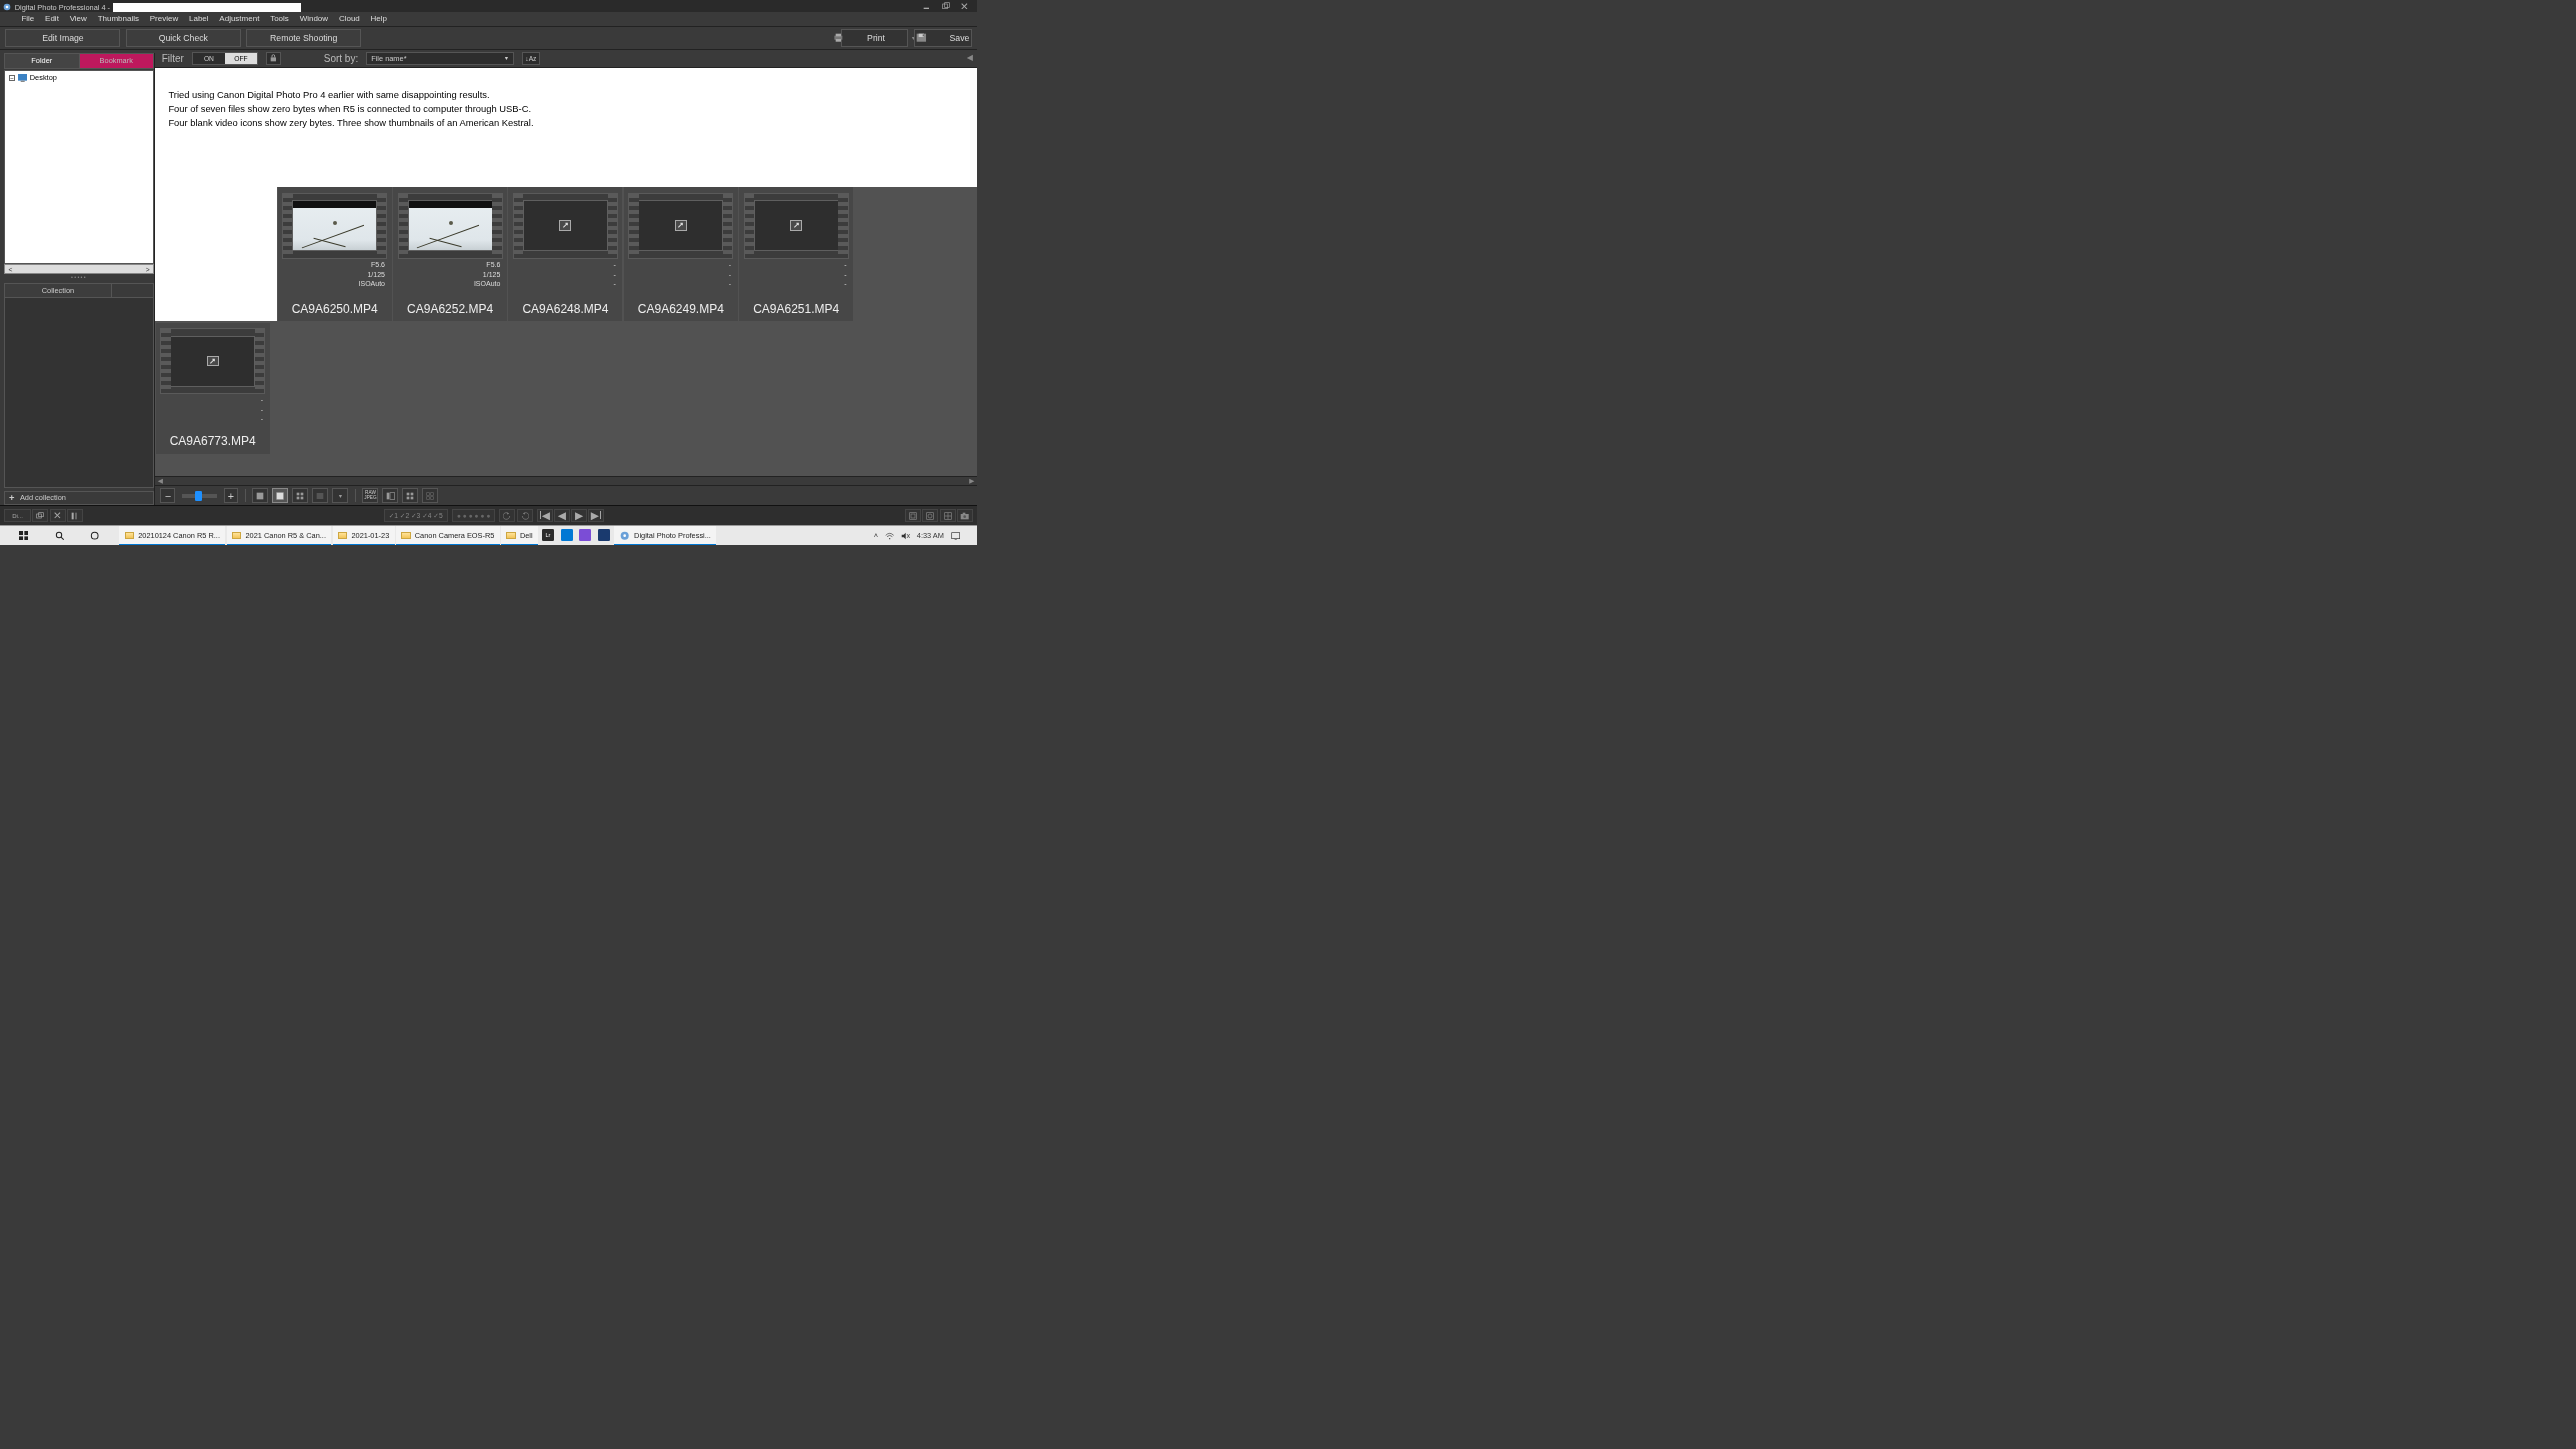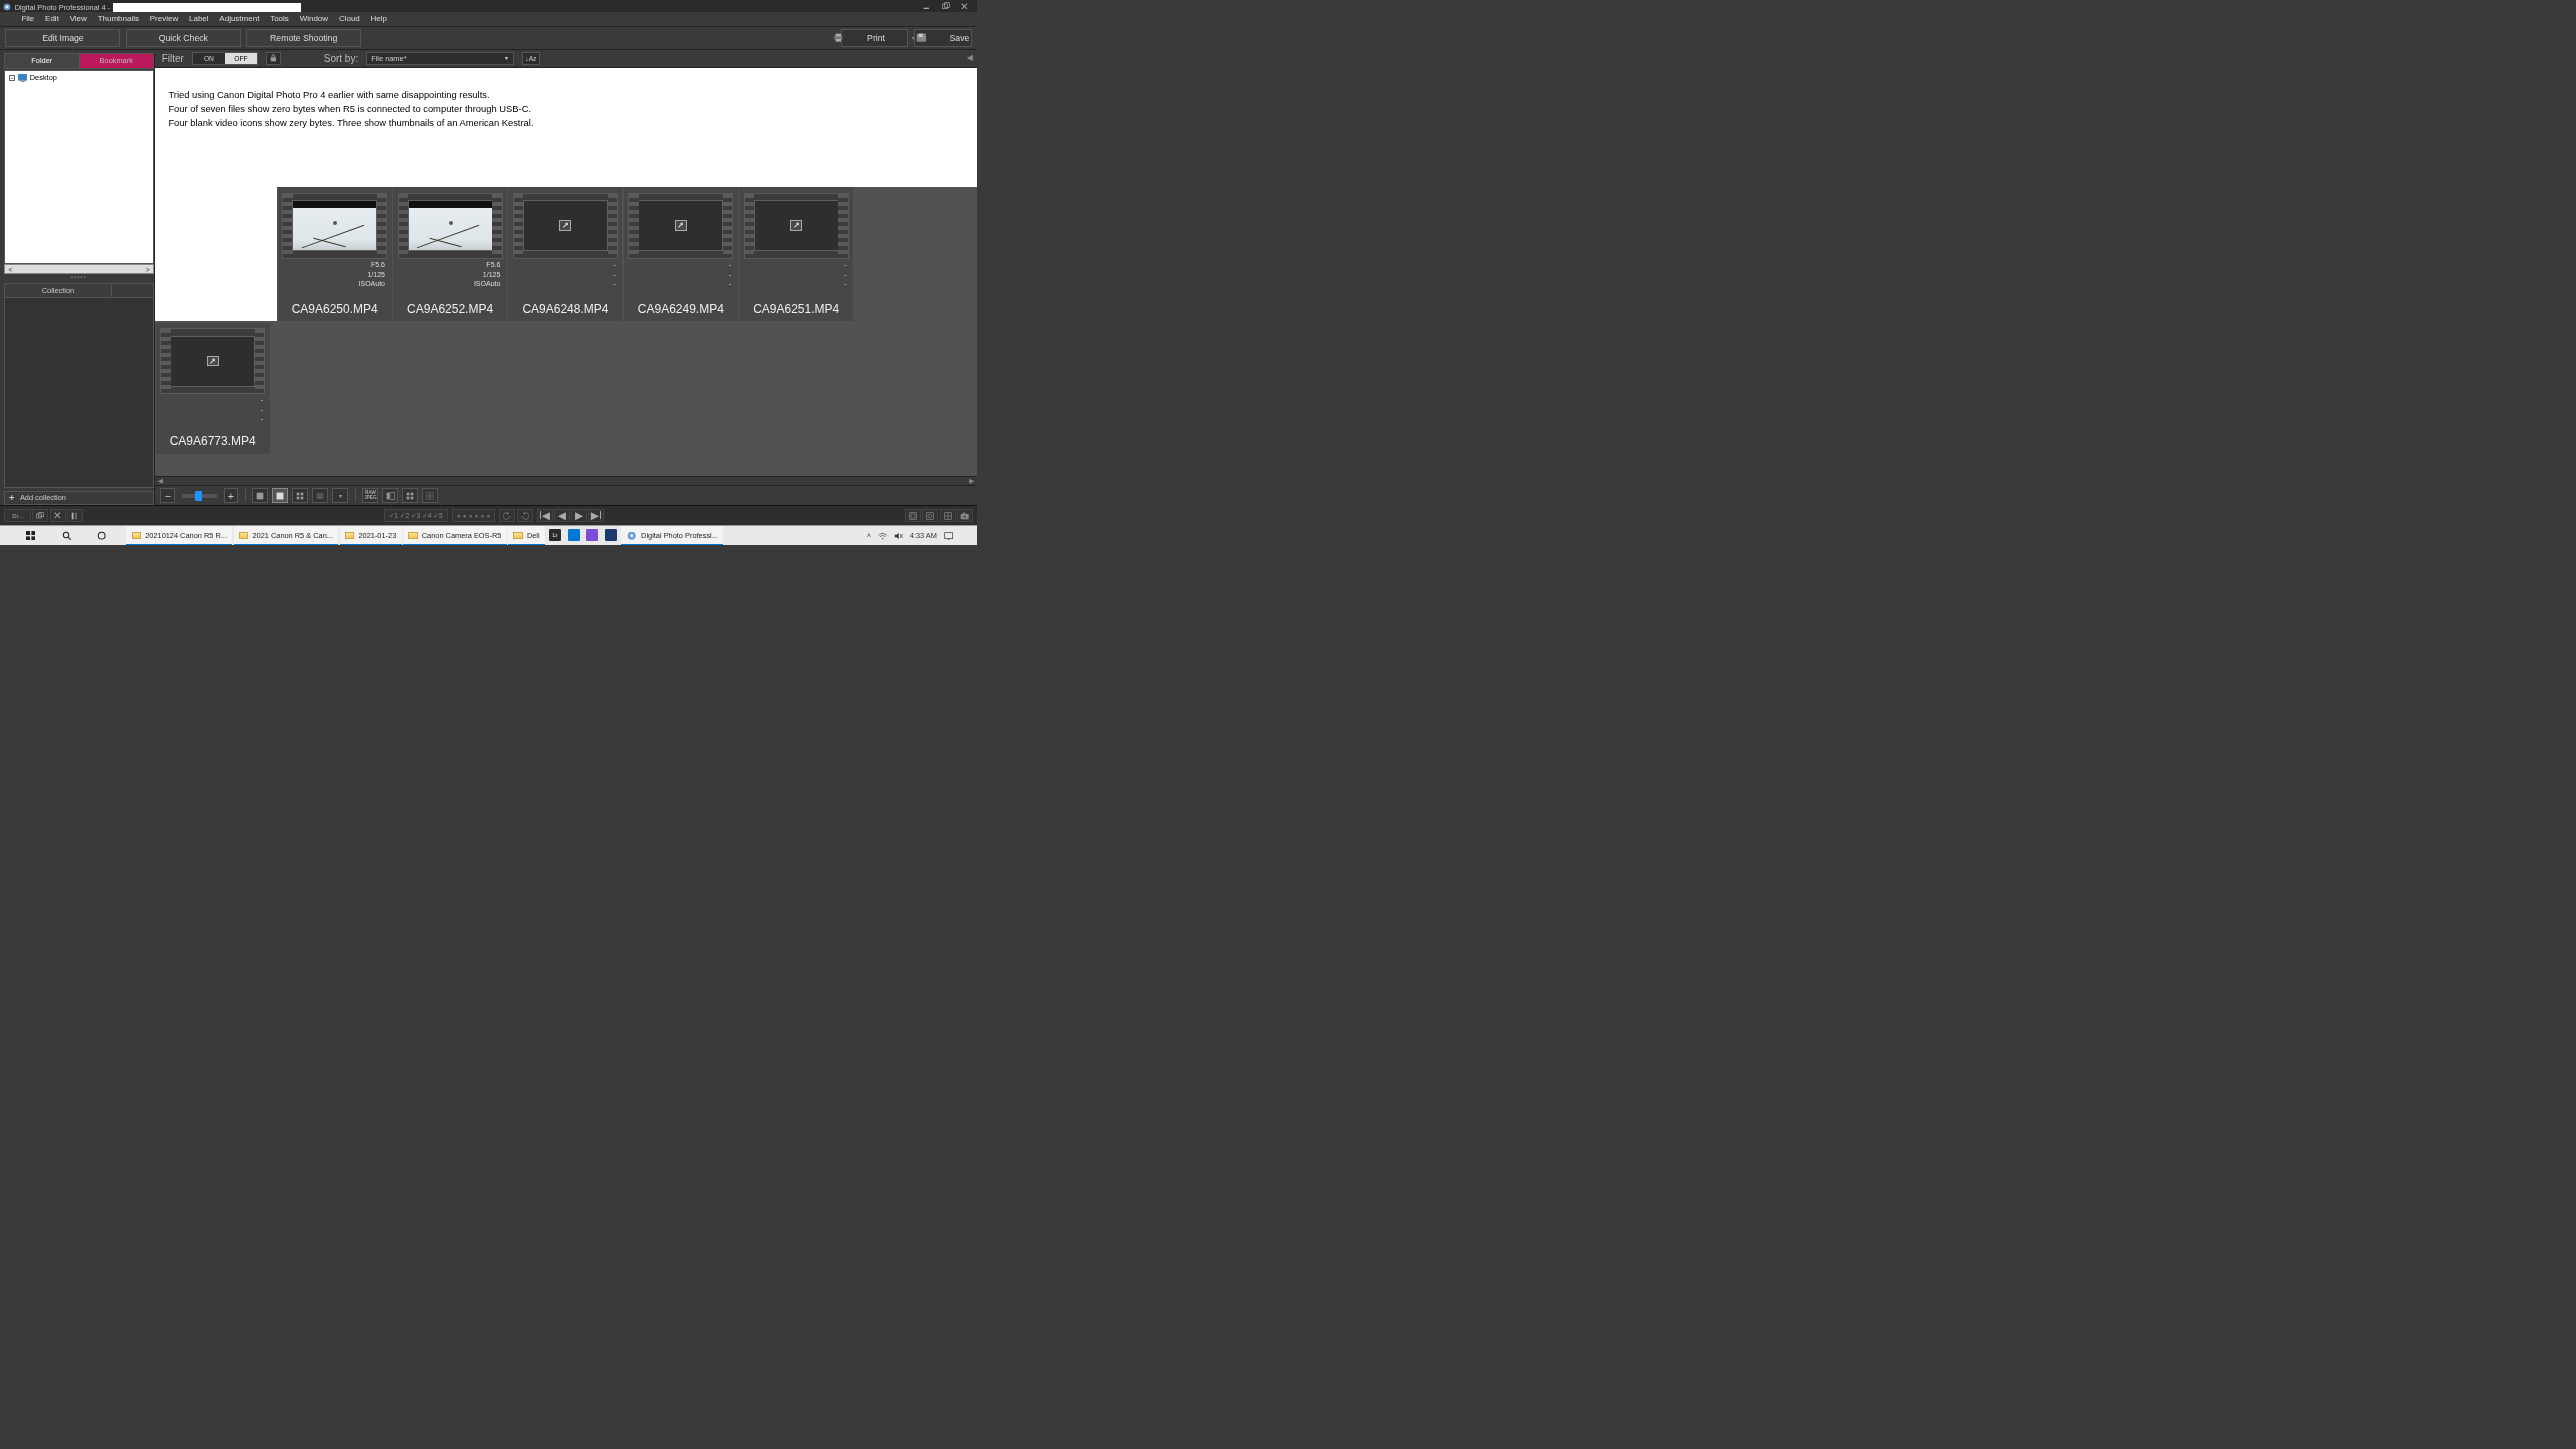--- a/index.html
+++ b/index.html
@@ -88,21 +88,21 @@
 .view-mode.active { background:#555; border-color:#888; }
 
 
 .status-strip { height:20px; background:#2e2e2e; display:flex; align-items:center; padding:0 4px; gap:4px; border-top:0.7px solid #111; }
 .status-strip .grp { display:flex; gap:1.3px; align-items:center; }
 .rating-box { padding:0 4px; height:13.4px; border:0.7px solid #444; background:#333; display:flex; align-items:center; font-size:6.7px; color:#888; gap:4px; }
 .nav-arrow { width:16px; height:13.4px; border:0.7px solid #444; background:#333; display:flex; align-items:center; justify-content:center; color:#aaa; cursor:pointer; }
 .status-spacer { flex:1; }
 
 
-.taskbar { height:20px; background:#e9e9e9; display:flex; align-items:center; padding:0 20px; gap:14px; border-top:0.7px solid #999; }
+.taskbar { height:20px; background:#e9e9e9; display:flex; align-items:center; padding:0 13px; gap:14px; border-top:0.7px solid #999; }
 .task-btn { height:19px; padding:0 5.4px; display:flex; align-items:center; gap:4px; font-size:7.4px; color:#222; cursor:pointer; border-bottom:1.3px solid transparent; }
 .task-btn.running { border-bottom:1.3px solid #0078d4; background:#f4f4f4; }
 .task-btn .ticon { width:10.7px; height:10.7px; display:flex; align-items:center; justify-content:center; font-size:8px; }
 .task-folder { width:9.4px; height:7.4px; background:linear-gradient(#ffe39a,#f3c559); border:0.7px solid #cda640; }
 .tray { margin-left:auto; display:flex; align-items:center; gap:6.7px; font-size:7.4px; color:#333; padding-right:4px; }
 
 svg { display:block; }
 </style>
 </head>
 <body>

